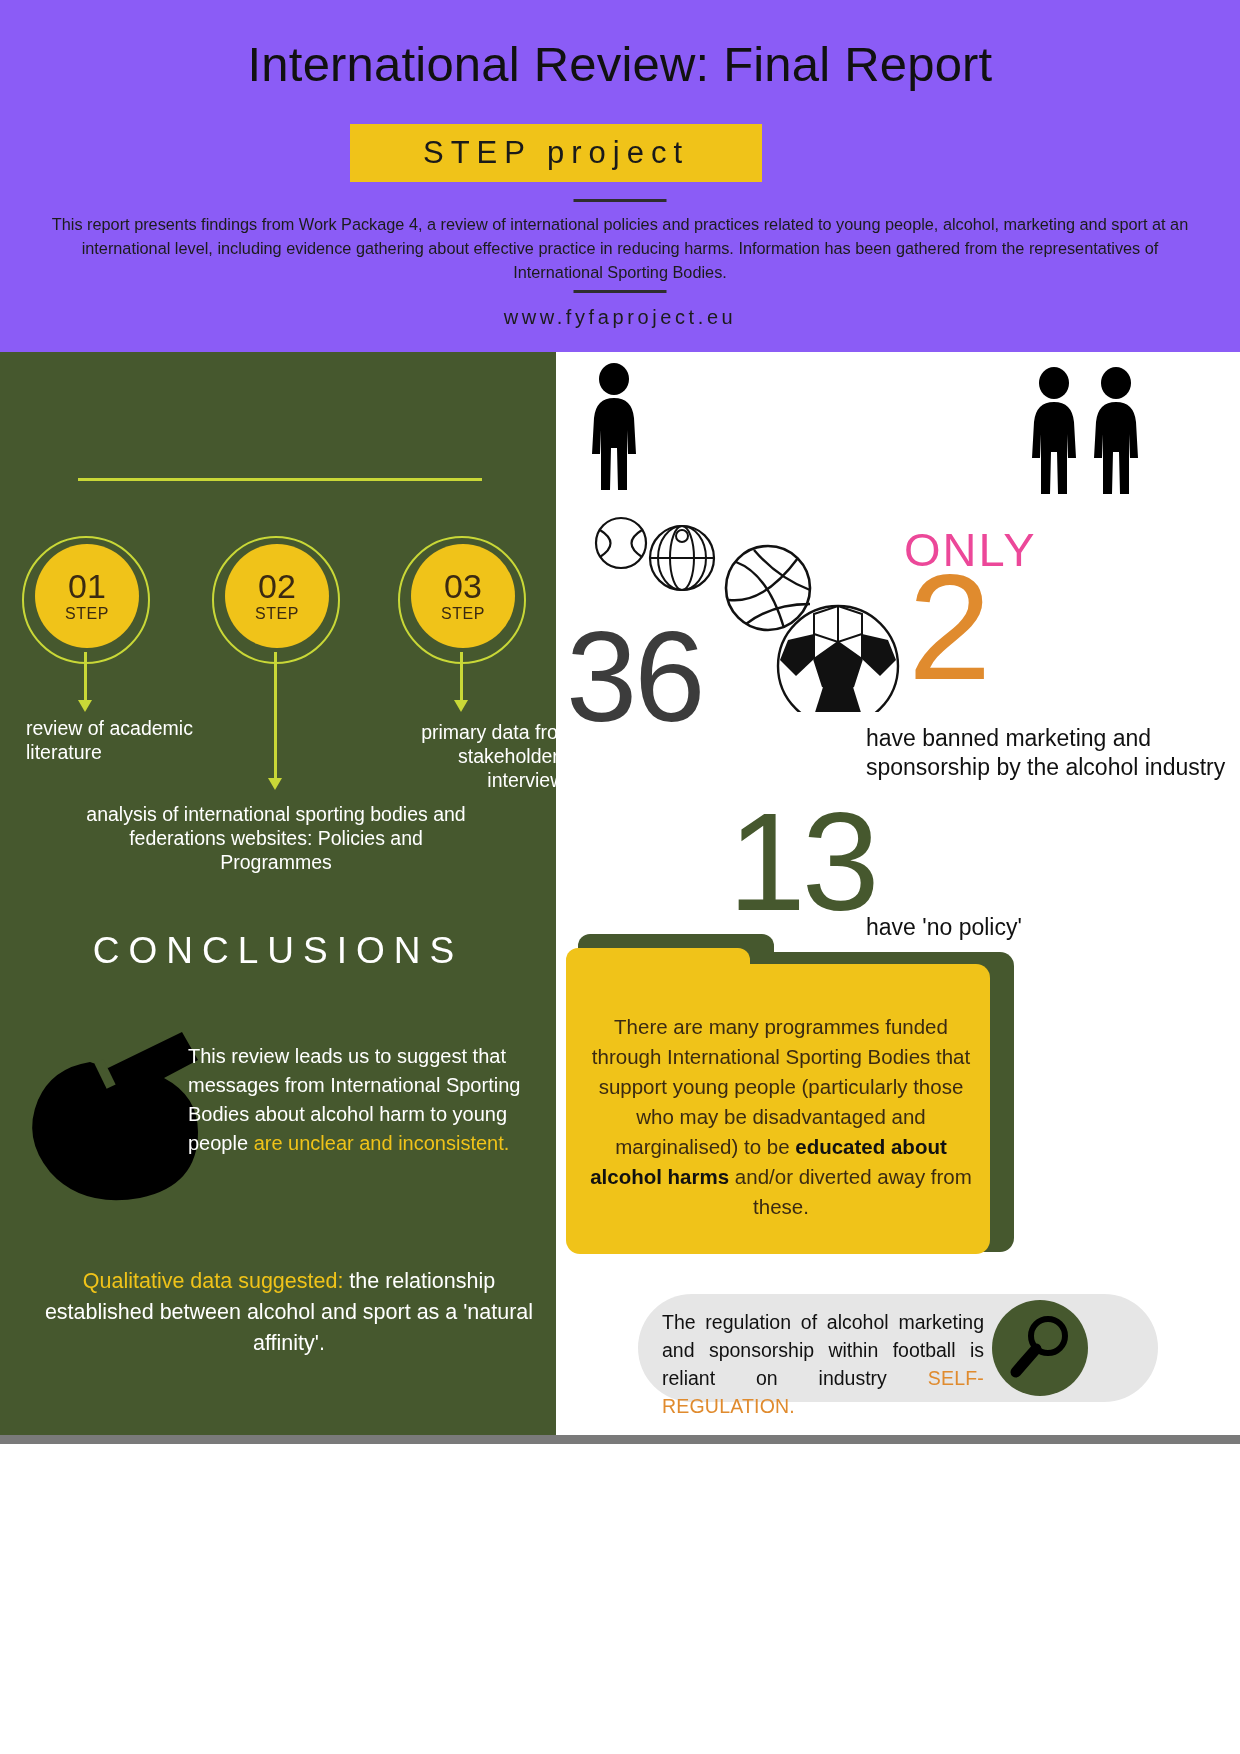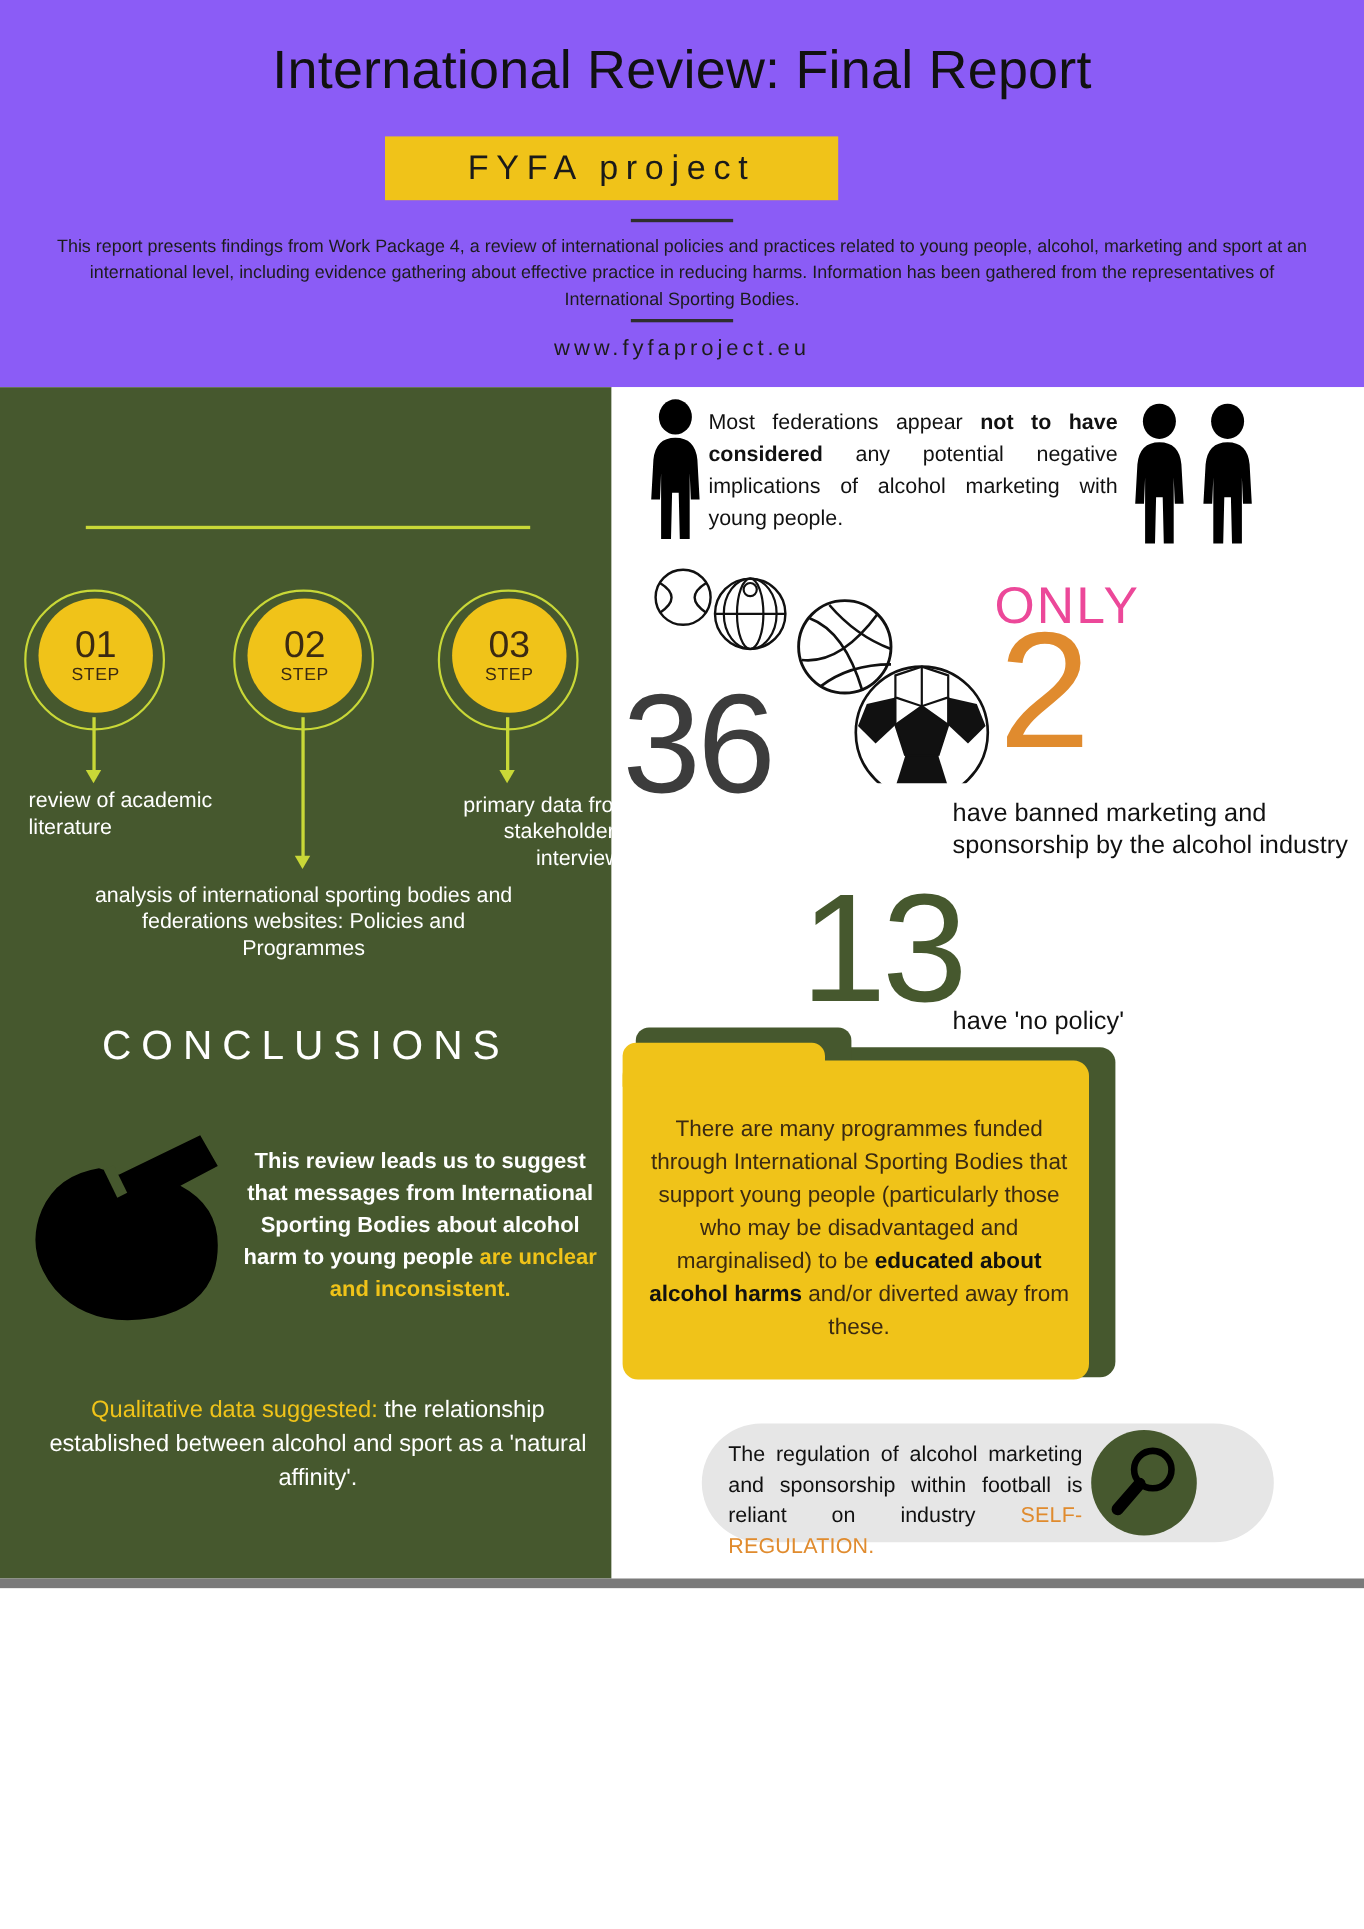--- a/index.html
+++ b/index.html
@@ -63,22 +63,22 @@
   .d1{left:26px;top:364px;width:170px;text-align:left;}
   .d3{left:346px;top:368px;width:200px;text-align:right;margin-left:28px;}
   .d2{left:76px;top:450px;width:400px;text-align:center;}
 
   .conclusions{
     position:absolute;left:0;top:578px;width:556px;text-align:center;
     font-size:37px;letter-spacing:9px;color:#ffffff;
   }
   .whistle{position:absolute;left:12px;top:660px;width:250px;height:200px;}
   .conctext{
-    position:absolute;left:212px;top:690px;width:340px;text-align:center;
-    font-size:20px;line-height:29px;color:#ffffff;font-weight:bold;
+    position:absolute;left:188px;top:690px;width:340px;text-align:left;
+    font-size:20px;line-height:29px;color:#ffffff;
   }
   .conctext .hi{color:#f0c319;}
   .qual{
     position:absolute;left:44px;top:914px;width:490px;text-align:center;
     font-size:21.5px;line-height:31px;color:#ffffff;
   }
   .qual .hi{color:#f0c319;}
 
   
   .rightpanel{position:absolute;left:556px;top:352px;width:684px;height:1083px;background:#ffffff;}
@@ -140,21 +140,21 @@
   .footer{position:absolute;left:0;top:1444px;width:1240px;height:310px;background:#ffffff;}
 </style>
 </head>
 <body>
 
 <div class="page">
 
   <div class="header">
     <div class="title">International Review: Final Report</div>
     <div class="fyfa-badge">
-      <span>FYFA project</span>
+      <span>STEP project</span>
     </div>
     <div class="rule r1"></div>
     <div class="intro">This report presents findings from Work Package 4, a review of international policies and practices related to young people, alcohol, marketing and sport at an international level, including evidence gathering about effective practice in reducing harms. Information has been gathered from the representatives of International Sporting Bodies.</div>
     <div class="rule r2"></div>
     <div class="url">www.fyfaproject.eu</div>
   </div>
 
   <div class="leftpanel">
 
     <div class="mm-underline"></div>
@@ -214,23 +214,20 @@
 
   <div class="rightpanel">
 
     <div class="topstat">
 
       <svg class="person" style="left:10px;top:0px;" width="56" height="132" viewBox="0 0 56 132" xmlns="http://www.w3.org/2000/svg">
         <ellipse cx="28" cy="17" rx="15" ry="16" fill="#000"></ellipse>
         <path d="M28 36 Q10 36 8 56 L6 92 L14 92 L15 68 L15 128 L24 128 L25 86 L31 86 L32 128 L41 128 L41 68 L42 92 L50 92 L48 56 Q46 36 28 36 Z" fill="#000"></path>
       </svg>
 
-      <div class="toptext">
-        <span>Most federations appear </span><b>not to have considered</b><span> any potential negative implications of alcohol marketing with young people.</span>
-      </div>
 
       <svg class="person" style="left:450px;top:4px;" width="56" height="132" viewBox="0 0 56 132" xmlns="http://www.w3.org/2000/svg">
         <ellipse cx="28" cy="17" rx="15" ry="16" fill="#000"></ellipse>
         <path d="M28 36 Q10 36 8 56 L6 92 L14 92 L15 68 L15 128 L24 128 L25 86 L31 86 L32 128 L41 128 L41 68 L42 92 L50 92 L48 56 Q46 36 28 36 Z" fill="#000"></path>
       </svg>
       <svg class="person" style="left:512px;top:4px;" width="56" height="132" viewBox="0 0 56 132" xmlns="http://www.w3.org/2000/svg">
         <ellipse cx="28" cy="17" rx="15" ry="16" fill="#000"></ellipse>
         <path d="M28 36 Q10 36 8 56 L6 92 L14 92 L15 68 L15 128 L24 128 L25 86 L31 86 L32 128 L41 128 L41 68 L42 92 L50 92 L48 56 Q46 36 28 36 Z" fill="#000"></path>
       </svg>
     </div>

